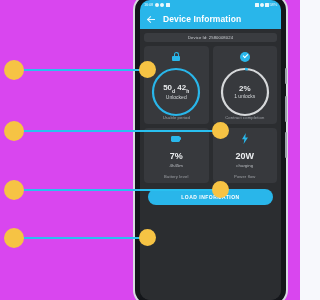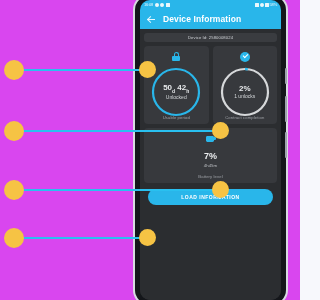--- a/index.html
+++ b/index.html
@@ -287,20 +287,32 @@
                     <span class="tip"></span>
                 </span>
               </div>
               <div class="stat-wrap">
                 <div class="stat-main">7%</div>
                 <div class="stat-sub">4h45m</div>
               </div>
               <div class="card-footer">Battery level</div>
             </div>
 
+            <div class="card">
+              <div class="card-icon">
+                <svg class="ico-bolt" viewBox="0 0 8 11">
+                  <polygon points="4.8,0 1,6.2 3.4,6.2 2.6,11 7,4.5 4.3,4.5" fill="#29b6ea"></polygon>
+                </svg>
+              </div>
+              <div class="stat-wrap">
+                <div class="stat-main">20W</div>
+                <div class="stat-sub">charging</div>
+              </div>
+              <div class="card-footer">Power flow</div>
+            </div>
           </div>
 
           <button id="load-btn">
             <span id="load-btn-label">LOAD INFORMATION</span>
           </button>
 
         </div>
       </div>
     </div>
   </div>

